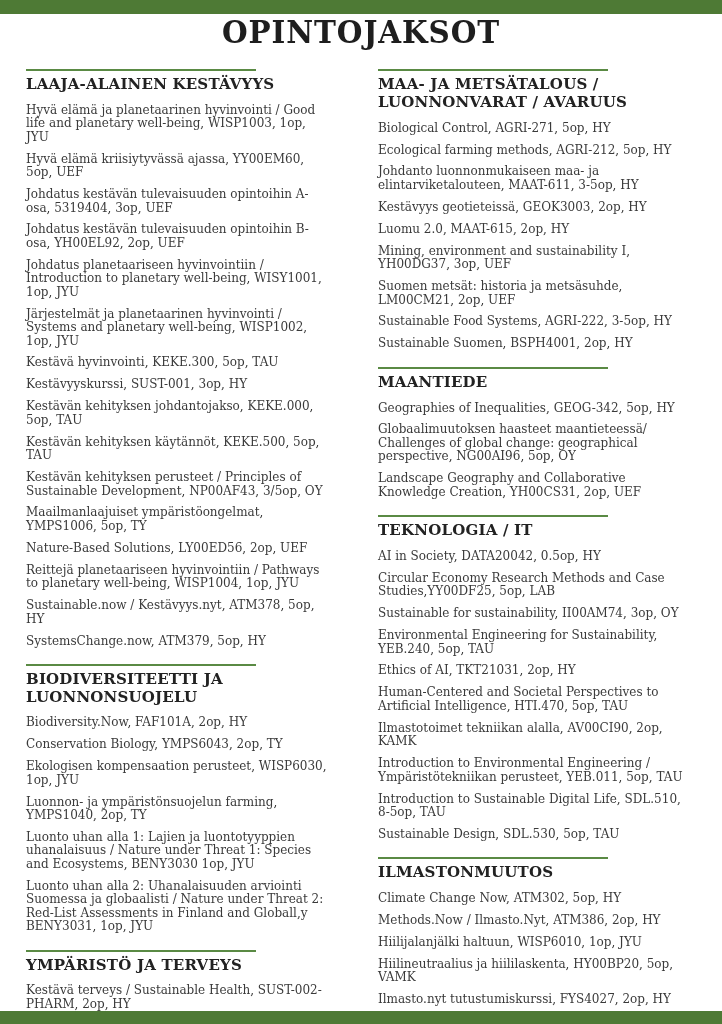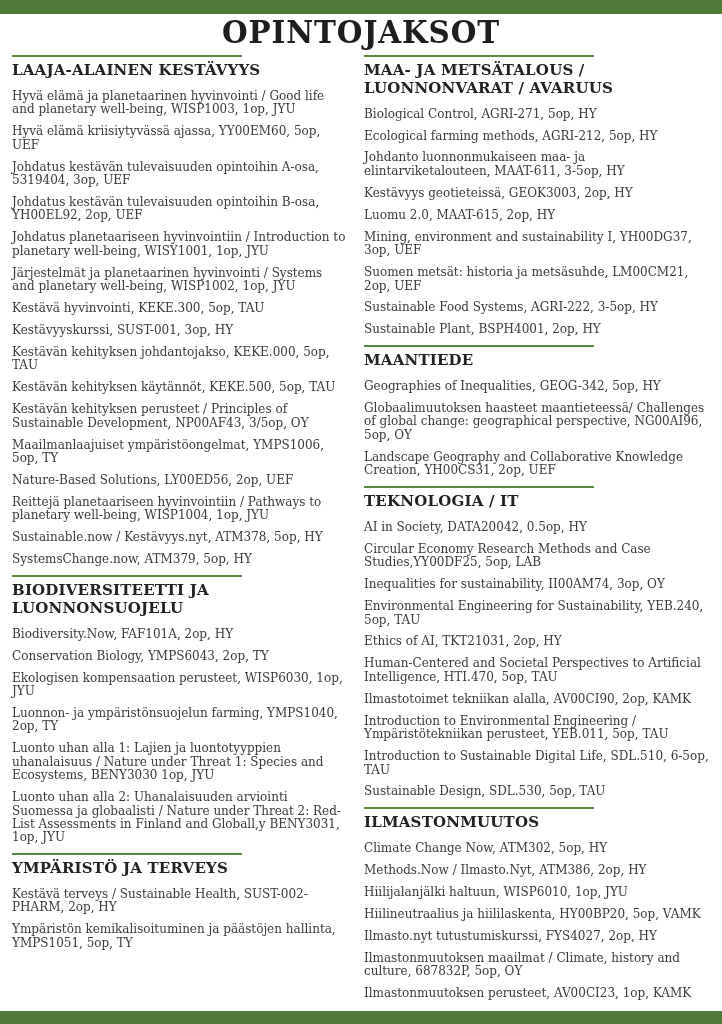--- a/index.html
+++ b/index.html
@@ -40,21 +40,21 @@
     line-height: 1.1;
     transform: scaleX(0.92);
   }
   .columns {
     display: grid;
     grid-template-columns: 338px 350px;
     column-gap: 14px;
     padding: 0 10px;
     align-items: start;
   }
-  section { margin: 2px; }
+  section { margin: 16px; }
   .divider {
     width: 230px;
     height: 2px;
     background: var(--divider-green);
     margin: 2px 0 5px 0;
   }
   .section-header {
     font-size: 15px;
     font-weight: bold;
     color: #222222;
@@ -120,41 +120,41 @@
         <div class="divider"></div>
         <h2 class="section-header">MAA- JA METSÄTALOUS / LUONNONVARAT / AVARUUS</h2>
         <p class="course">Biological Control, AGRI-271, 5op, HY</p>
         <p class="course">Ecological farming methods, AGRI-212, 5op, HY</p>
         <p class="course">Johdanto luonnonmukaiseen maa- ja elintarviketalouteen,  MAAT-611, 3-5op, HY</p>
         <p class="course">Kestävyys geotieteissä, GEOK3003, 2op, HY</p>
         <p class="course">Luomu 2.0, MAAT-615, 2op, HY</p>
         <p class="course">Mining, environment and sustainability I, YH00DG37, 3op, UEF</p>
         <p class="course">Suomen metsät: historia ja metsäsuhde, LM00CM21, 2op, UEF</p>
         <p class="course">Sustainable Food Systems, AGRI-222, 3-5op, HY</p>
-        <p class="course">Sustainable Plant, BSPH4001, 2op, HY</p>
+        <p class="course">Sustainable Suomen, BSPH4001, 2op, HY</p>
       </section>
       <section>
         <div class="divider"></div>
         <h2 class="section-header">MAANTIEDE</h2>
         <p class="course">Geographies of Inequalities, GEOG-342, 5op, HY</p>
         <p class="course">Globaalimuutoksen haasteet maantieteessä/ Challenges of global change: geographical perspective, NG00AI96, 5op, OY</p>
         <p class="course">Landscape Geography and Collaborative Knowledge Creation, YH00CS31, 2op, UEF</p>
       </section>
       <section>
         <div class="divider"></div>
         <h2 class="section-header">TEKNOLOGIA / IT</h2>
         <p class="course">AI in Society, DATA20042, 0.5op, HY</p>
         <p class="course">Circular Economy Research Methods and Case Studies,YY00DF25, 5op, LAB</p>
-        <p class="course">Inequalities for sustainability, II00AM74, 3op, OY</p>
+        <p class="course">Sustainable for sustainability, II00AM74, 3op, OY</p>
         <p class="course">Environmental Engineering for Sustainability, YEB.240, 5op, TAU</p>
         <p class="course">Ethics of AI, TKT21031, 2op, HY</p>
         <p class="course">Human-Centered and Societal Perspectives to Artificial Intelligence, HTI.470, 5op, TAU</p>
         <p class="course">Ilmastotoimet tekniikan alalla, AV00CI90, 2op, KAMK</p>
         <p class="course">Introduction to Environmental Engineering / Ympäristötekniikan perusteet, YEB.011, 5op, TAU</p>
-        <p class="course">Introduction to Sustainable Digital Life, SDL.510, 6-5op, TAU</p>
+        <p class="course">Introduction to Sustainable Digital Life, SDL.510, 8-5op, TAU</p>
         <p class="course">Sustainable Design, SDL.530, 5op, TAU</p>
       </section>
       <section>
         <div class="divider"></div>
         <h2 class="section-header">ILMASTONMUUTOS</h2>
         <p class="course">Climate Change Now, ATM302, 5op, HY</p>
         <p class="course">Methods.Now / Ilmasto.Nyt, ATM386, 2op, HY</p>
         <p class="course">Hiilijalanjälki haltuun, WISP6010, 1op, JYU</p>
         <p class="course">Hiilineutraalius ja hiililaskenta, HY00BP20, 5op, VAMK</p>
         <p class="course">Ilmasto.nyt tutustumiskurssi, FYS4027, 2op, HY</p>

